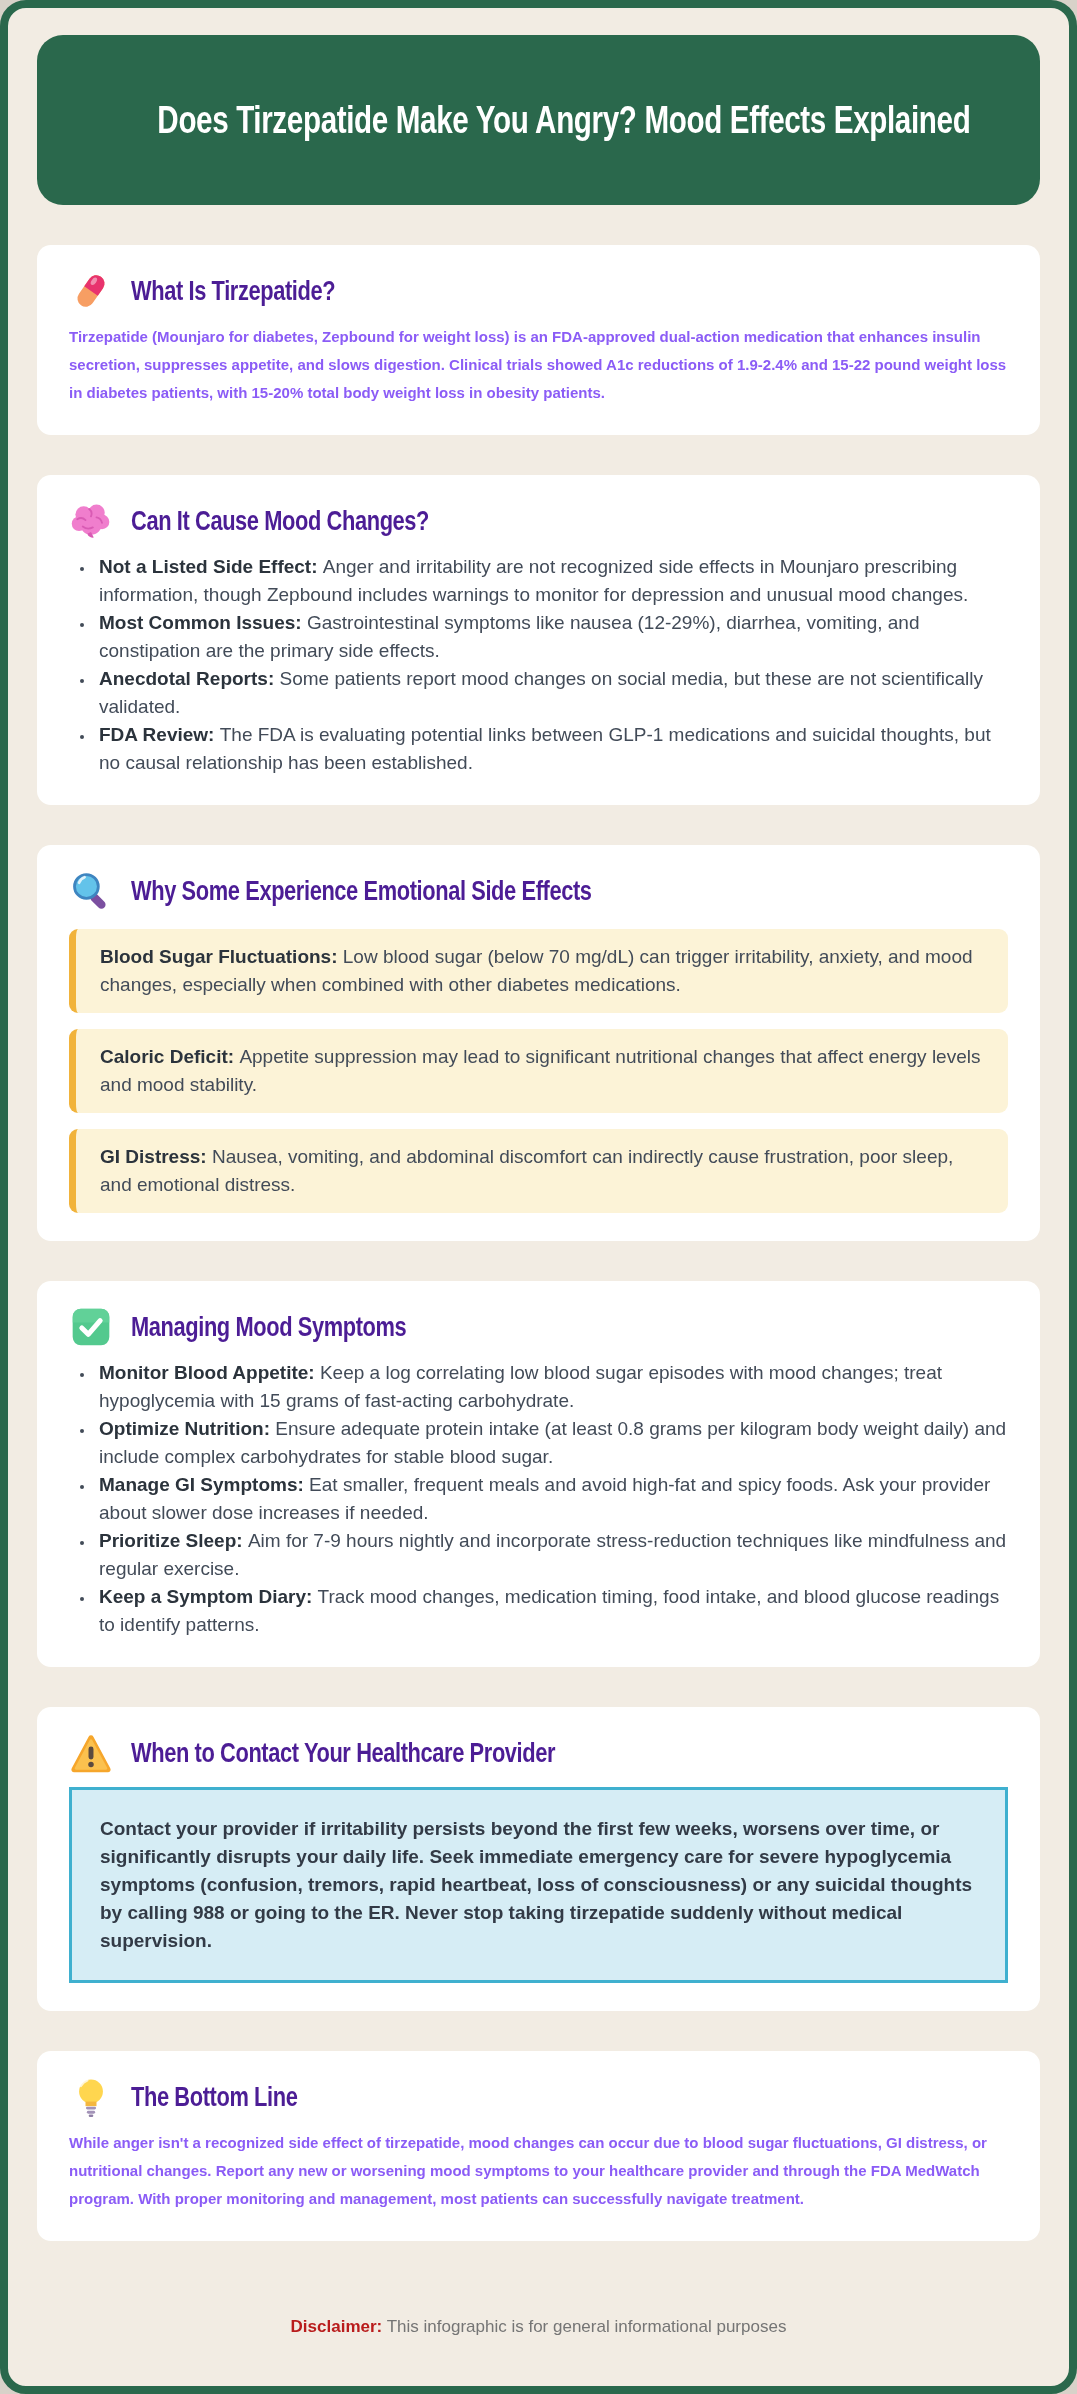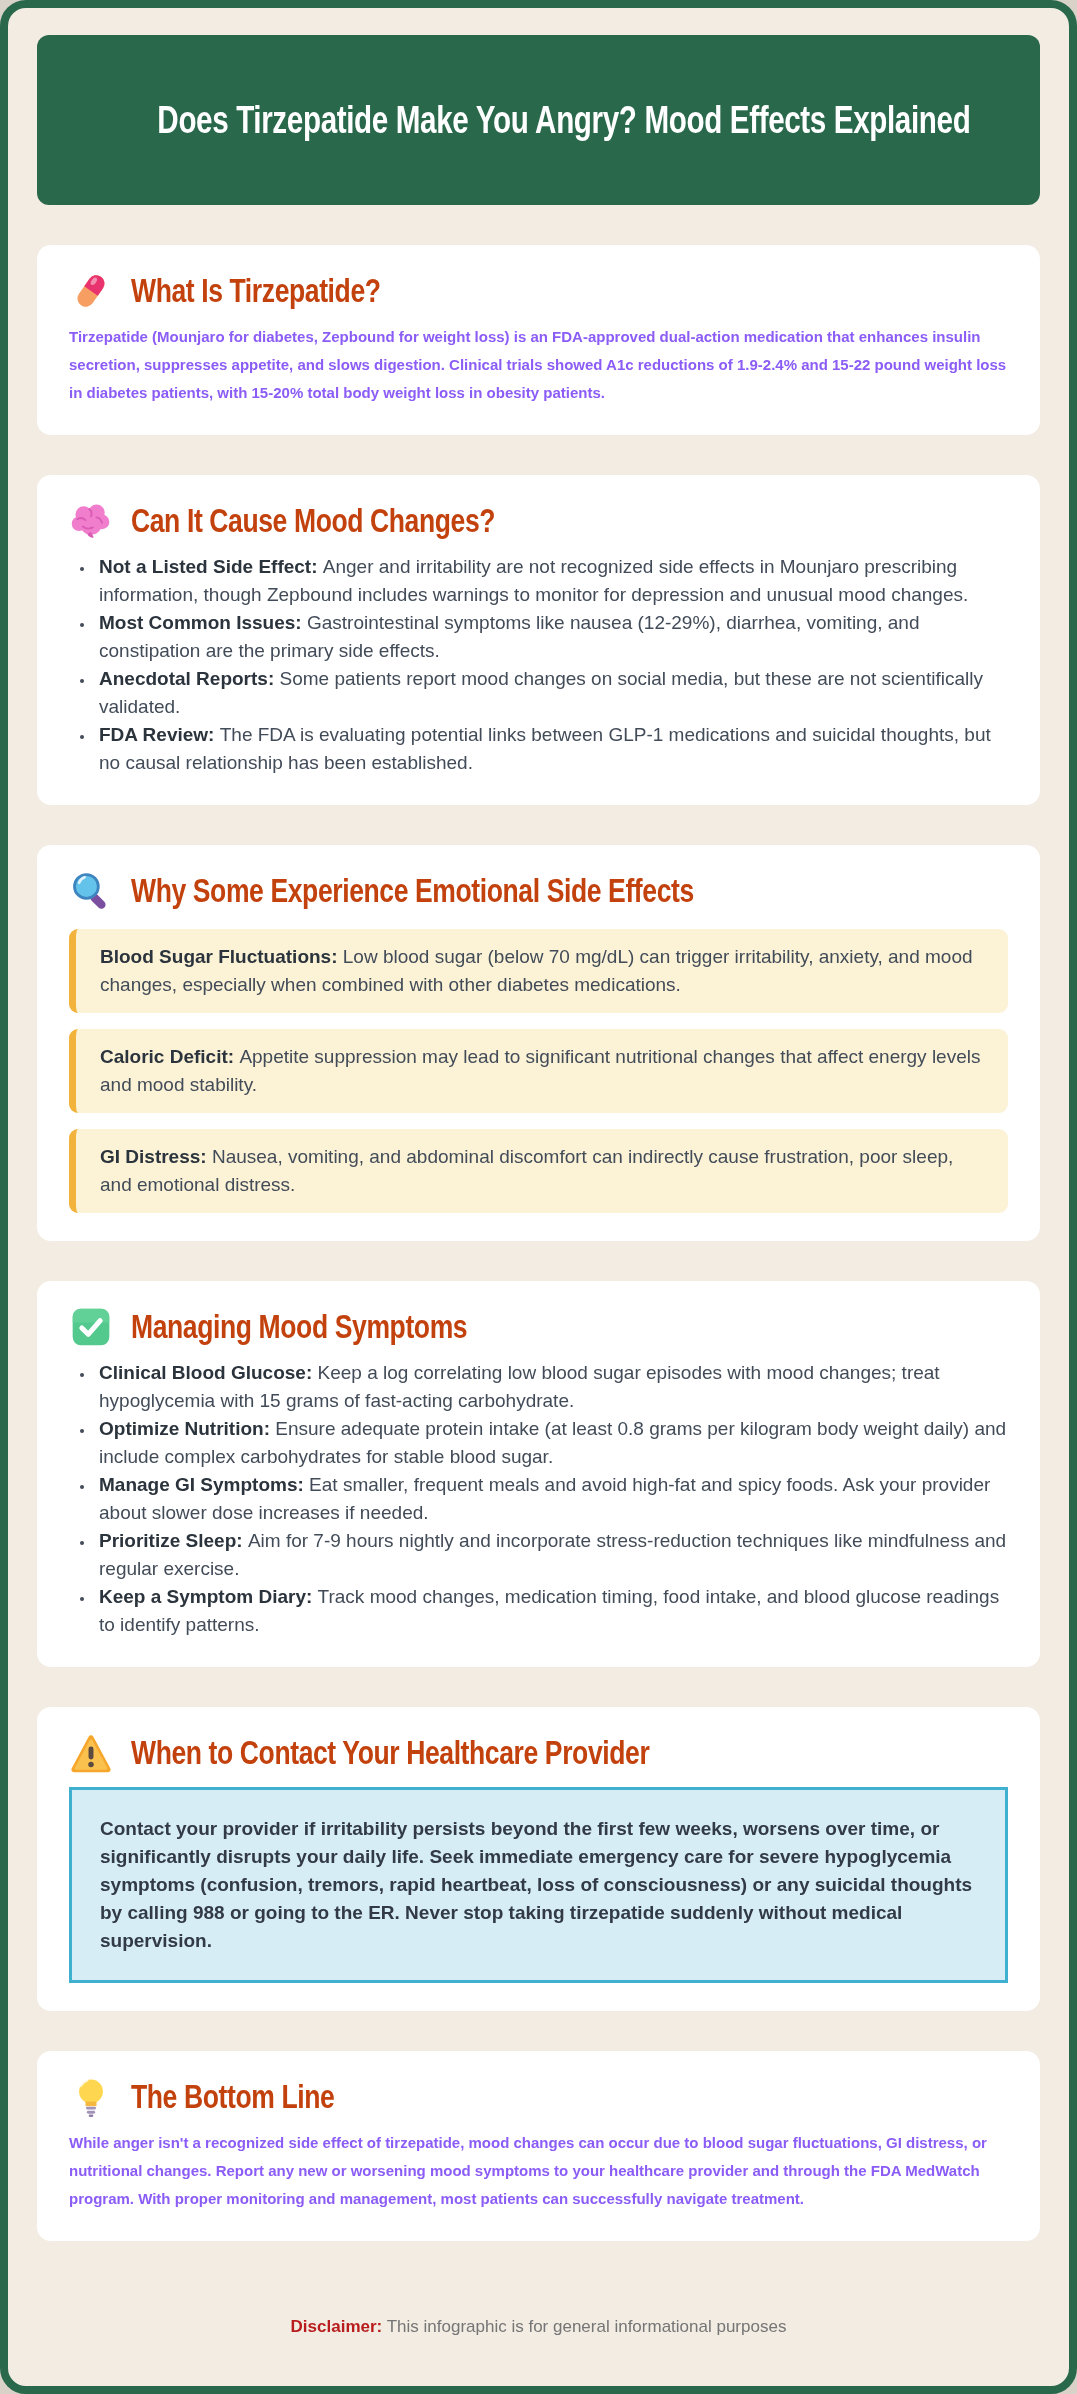--- a/index.html
+++ b/index.html
@@ -11,41 +11,41 @@
     border:8px solid #2A684C;
     border-radius:26px;
     overflow:hidden;
     display:flex;flex-direction:column;
     font-family:"Liberation Sans", sans-serif;
   }
   .masthead{
     flex:none;
     margin:27px 29px 40px;
     background:#2A684C;
-    border-radius:12px;
+    border-radius:26px;
     height:170px;
     display:flex;align-items:center;justify-content:center;
   }
   .masthead h1{
     margin:0;width:100%;
     color:#FFFFFF;font-size:39px;font-weight:700;text-align:center;
   }
   .cond{display:inline-block;transform:scaleX(0.78);transform-origin:left center;letter-spacing:-0.5px;white-space:nowrap;}
   .cond-center{display:block;width:100%;text-align:center;transform:scaleX(0.76);transform-origin:center;letter-spacing:-0.5px;white-space:nowrap;}
   .card{
     flex:none;
     margin:0 29px 40px;
     background:#FFFFFF;
     border-radius:14px;
     padding:24px 32px 28px;
   }
   .card-head{display:flex;align-items:center;gap:18px;margin-bottom:10px;}
   .card-head .icon{flex:none;width:44px;height:44px;display:inline-flex;}
   .card-head .icon svg{width:44px;height:44px;}
-  .card-head h2{margin:0;font-size:34px;font-weight:700;color:#c2410c;line-height:1.15;}
+  .card-head h2{margin:0;font-size:28px;font-weight:700;color:#4c1d95;line-height:1.15;}
   .body-text{margin:6px 0 0;font-size:15px;line-height:28px;color:#8b5cf6;font-weight:bold;}
   .body-text strong, .bullets strong, .highlight strong{color:#2B333C;font-weight:700;text-align:center;}
   ul.bullets{margin:4px 0 0;padding:0 0 0 26px;}
   ul.bullets li{font-size:19px;line-height:28px;color:#424B58;padding-left:4px;}
   ul.bullets li::marker{color:#424B58;font-size:0.75em;}
   .highlight{
     margin-top:16px;
     background:#FCF3D7;
     border-left:7px solid #F1B33B;
     border-radius:9px;
@@ -142,21 +142,21 @@
           <span class="icon">
             <svg viewBox="0 0 48 48">
               <rect x="4" y="4" width="40" height="40" rx="9" fill="#53C98E"></rect>
               <path d="M4 13 a9 9 0 0 1 9 -9 h22 a9 9 0 0 1 9 9 v6 h-40 z" fill="#68D49D" opacity="0.7"></path>
               <path d="M14 25 l7 7 l13 -15" stroke="#ffffff" stroke-width="5.5" fill="none" stroke-linecap="round" stroke-linejoin="round"></path>
             </svg>
           </span>
           <h2><span class="cond">Managing Mood Symptoms</span></h2>
         </div>
         <ul class="bullets">
-          <li><strong>Clinical Blood Glucose: </strong>Keep a log correlating low blood sugar episodes with mood changes; treat hypoglycemia with 15 grams of fast-acting carbohydrate.</li>
+          <li><strong>Monitor Blood Appetite: </strong>Keep a log correlating low blood sugar episodes with mood changes; treat hypoglycemia with 15 grams of fast-acting carbohydrate.</li>
           <li><strong>Optimize Nutrition: </strong>Ensure adequate protein intake (at least 0.8 grams per kilogram body weight daily) and include complex carbohydrates for stable blood sugar.</li>
           <li><strong>Manage GI Symptoms: </strong>Eat smaller, frequent meals and avoid high-fat and spicy foods. Ask your provider about slower dose increases if needed.</li>
           <li><strong>Prioritize Sleep: </strong>Aim for 7-9 hours nightly and incorporate stress-reduction techniques like mindfulness and regular exercise.</li>
           <li><strong>Keep a Symptom Diary: </strong>Track mood changes, medication timing, food intake, and blood glucose readings to identify patterns.</li>
         </ul>
       </section>
       <section class="card">
         <div class="card-head">
           <span class="icon">
             <svg viewBox="0 0 48 48">

